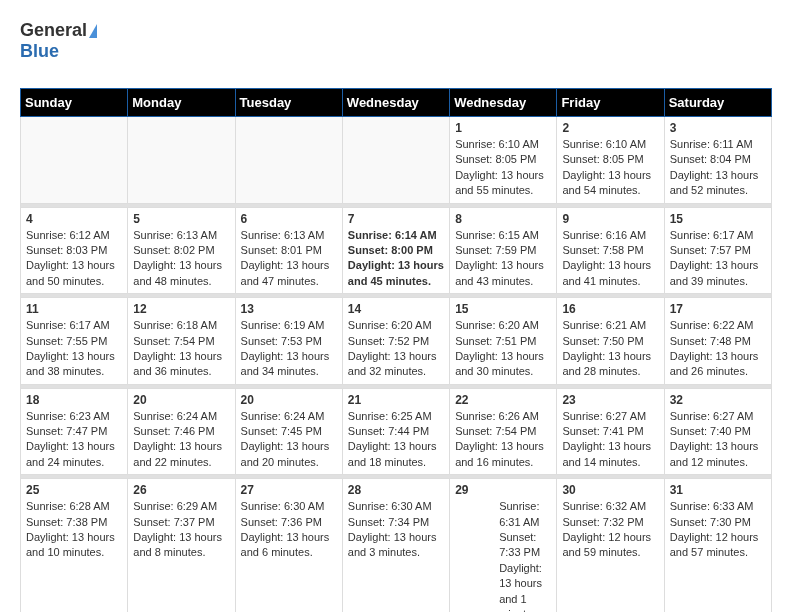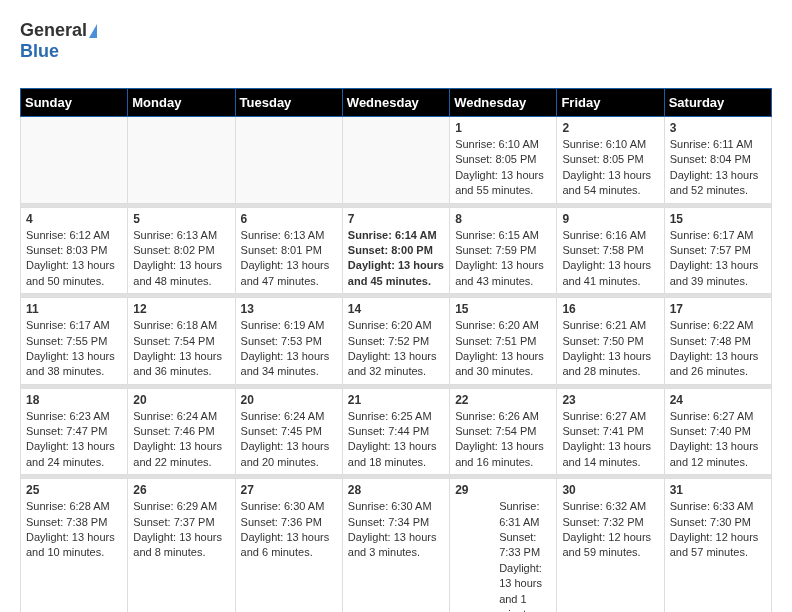--- a/index.html
+++ b/index.html
@@ -303,21 +303,21 @@
 and 16 minutes.</div>
         </td>
         <td>
           <div class="day-number">23</div>
           <div class="day-info" style="white-space: pre-line;">Sunrise: 6:27 AM
 Sunset: 7:41 PM
 Daylight: 13 hours
 and 14 minutes.</div>
         </td>
         <td>
-          <div class="day-number">24</div>
+          <div class="day-number">32</div>
           <div class="day-info" style="white-space: pre-line;">Sunrise: 6:27 AM
 Sunset: 7:40 PM
 Daylight: 13 hours
 and 12 minutes.</div>
         </td>
       </tr>
       <tr>
         <td colspan="7" class="row-spacer" style="padding: 0px; height: 4px; background: rgb(224, 224, 224);"></td>
       </tr>
       <tr>

